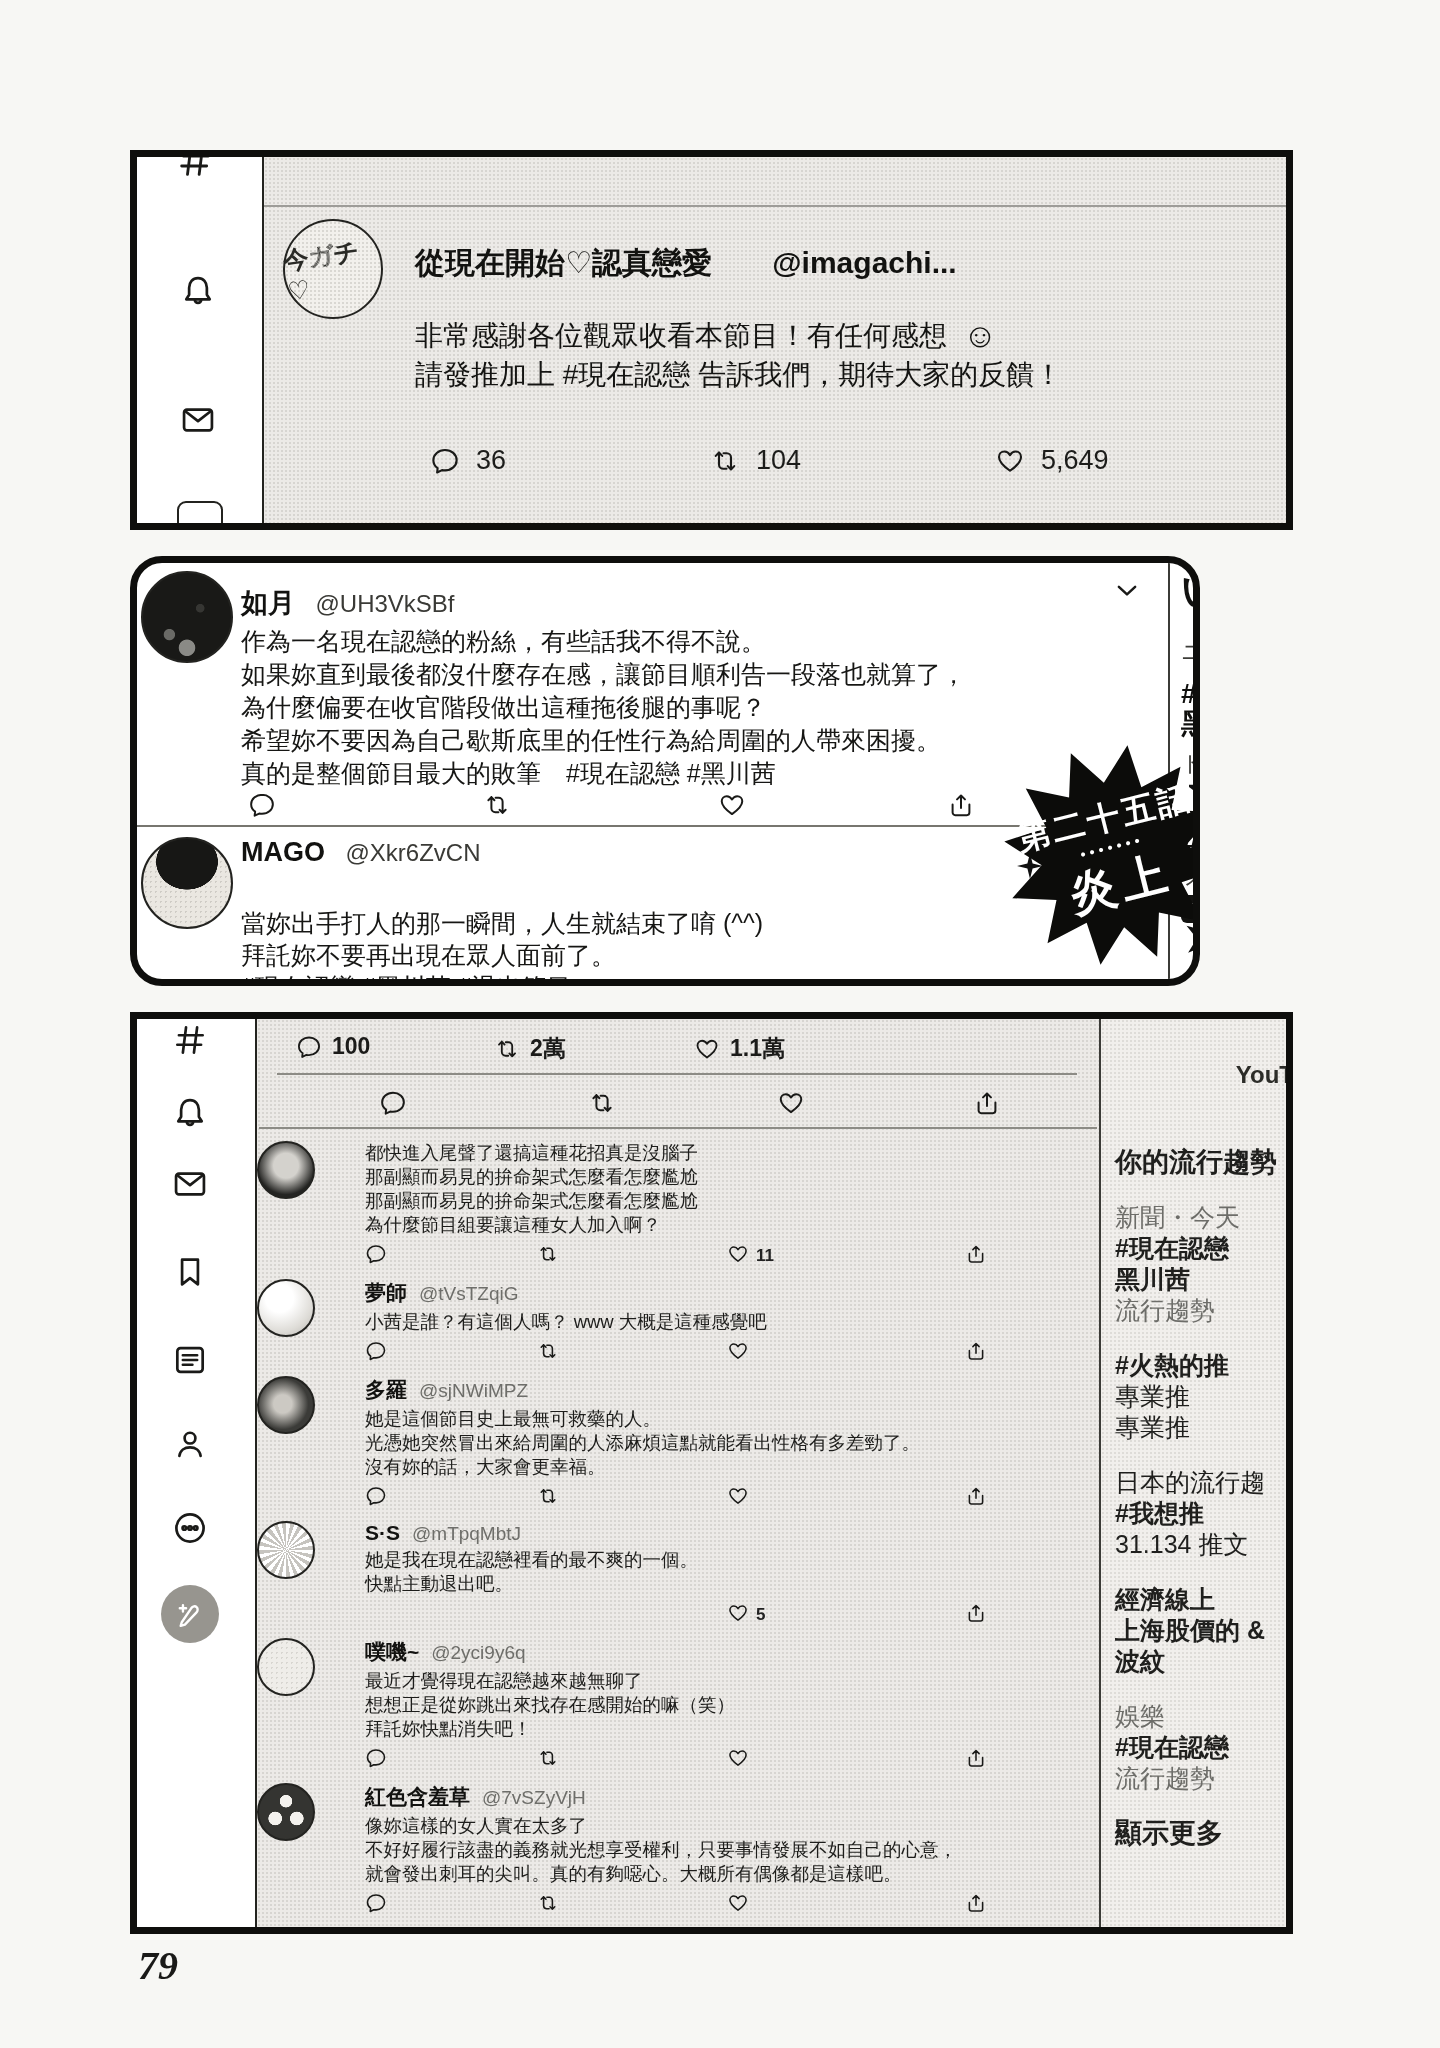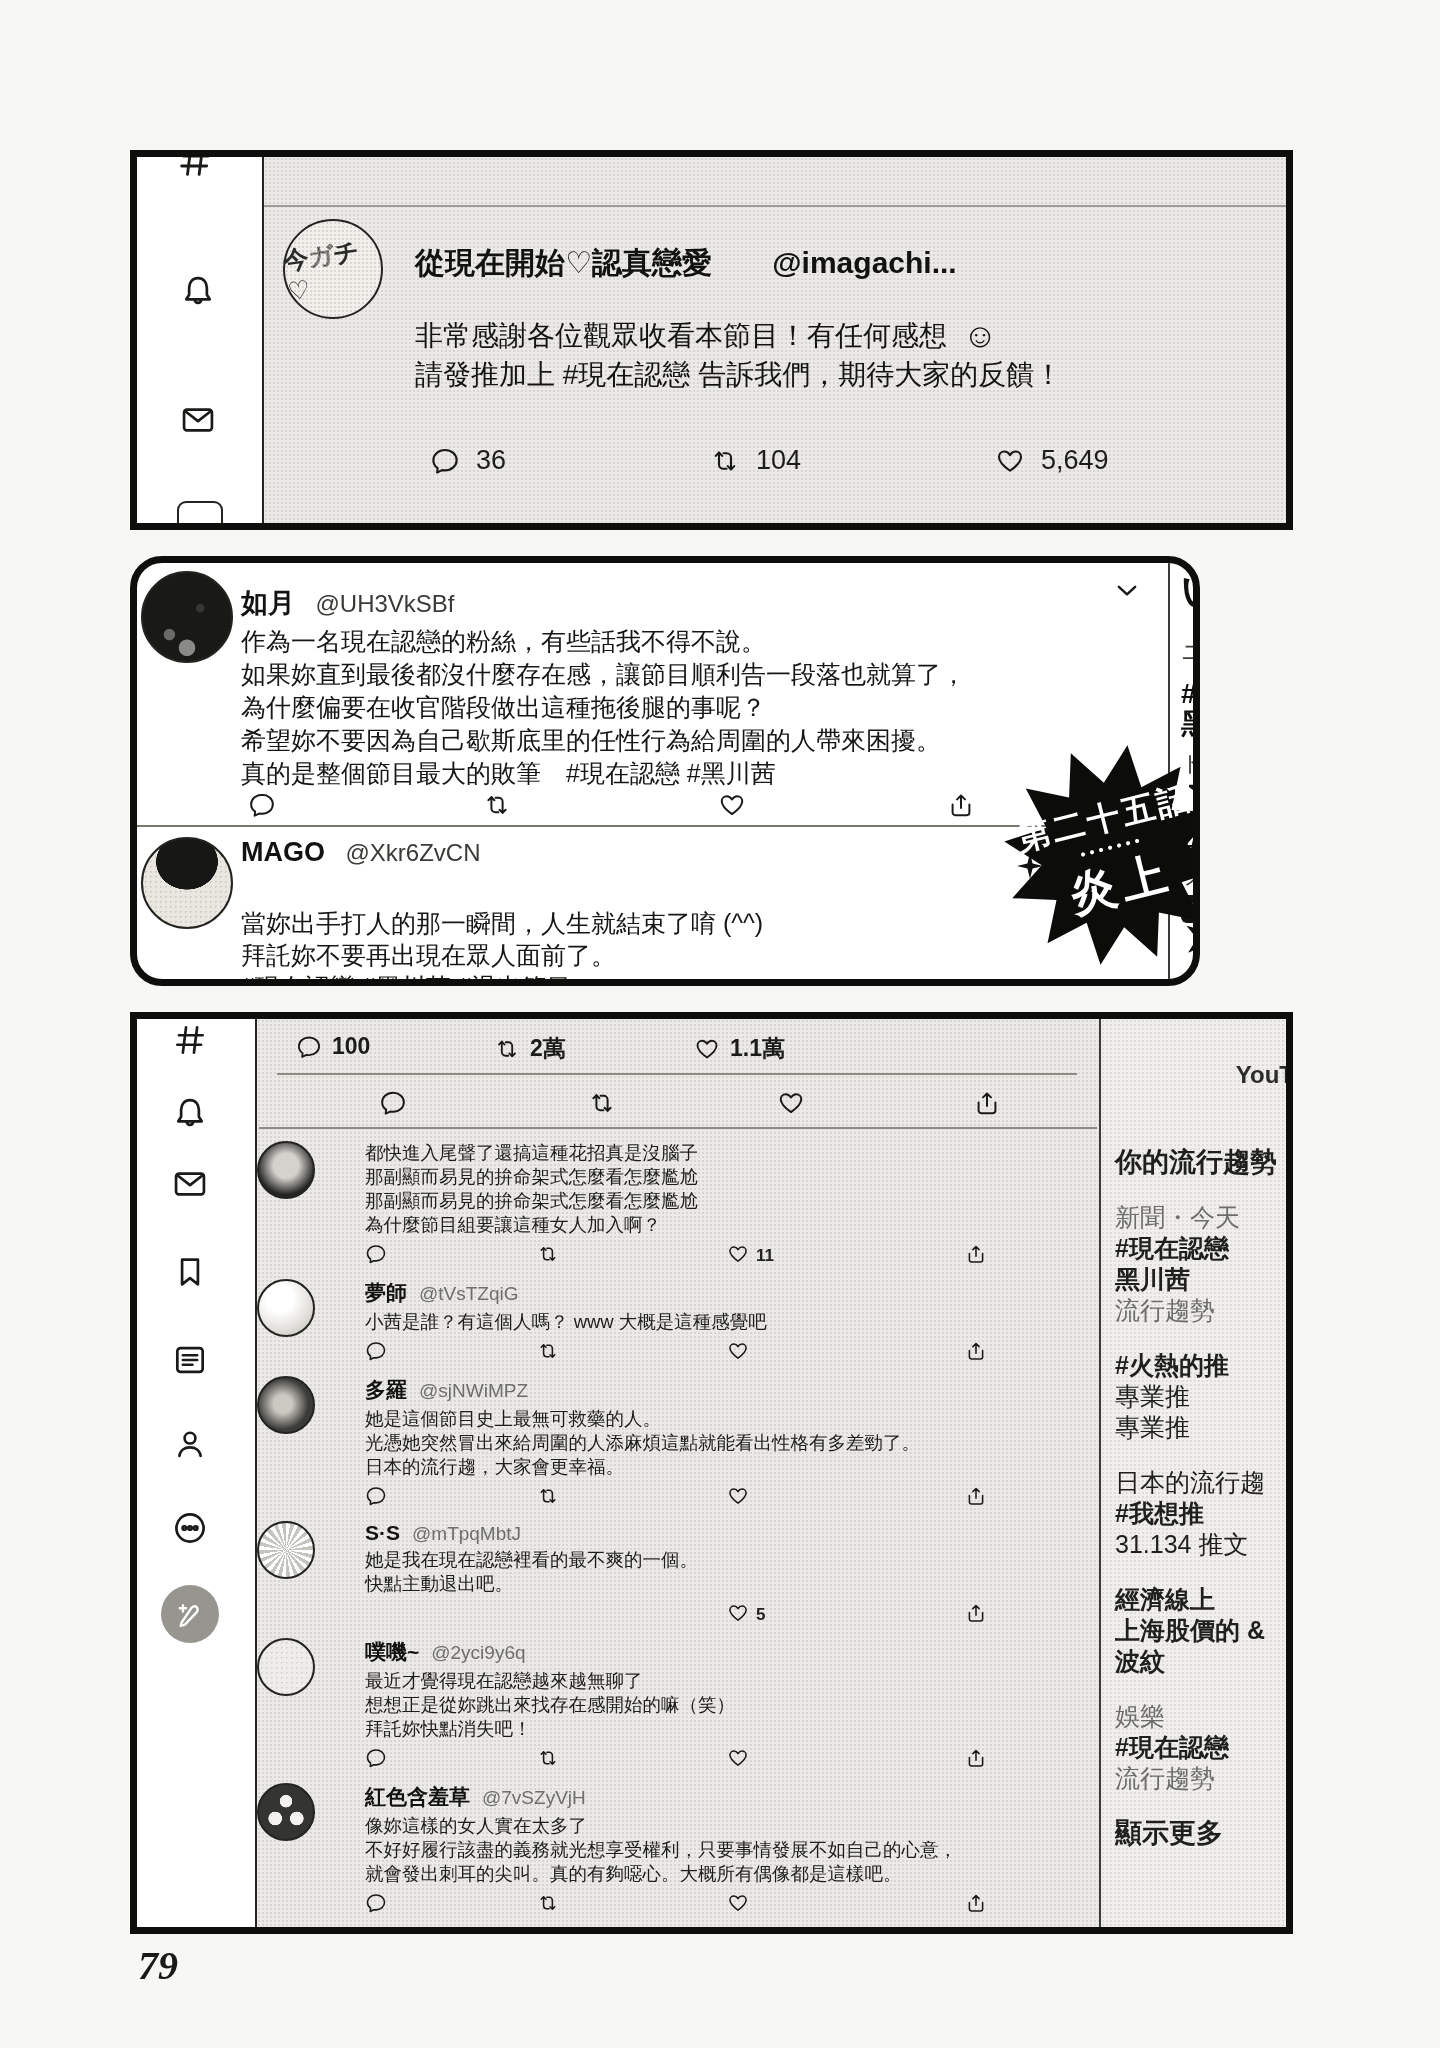--- a/index.html
+++ b/index.html
@@ -371,21 +371,21 @@
             </div>
           </div>
         </div>
 
         <div class="reply">
           <div class="rav avatar av-r3"></div>
           <div class="rbody">
             <div class="rhead"><span class="rname">多羅</span><span class="rhandle">@sjNWiMPZ</span></div>
             <div class="rline">她是這個節目史上最無可救藥的人。</div>
             <div class="rline">光憑她突然冒出來給周圍的人添麻煩這點就能看出性格有多差勁了。</div>
-            <div class="rline">日本的流行趨，大家會更幸福。</div>
+            <div class="rline">沒有妳的話，大家會更幸福。</div>
             <div class="ract">
               <span class="slot s0"><svg class="ic" viewBox="0 0 24 24">
                     <use href="#i-reply"></use>
                   </svg></span>
               <span class="slot s1"><svg class="ic" viewBox="0 0 24 24">
                     <use href="#i-rt"></use>
                   </svg></span>
               <span class="slot s2"><svg class="ic" viewBox="0 0 24 24">
                     <use href="#i-heart"></use>
                   </svg></span>

